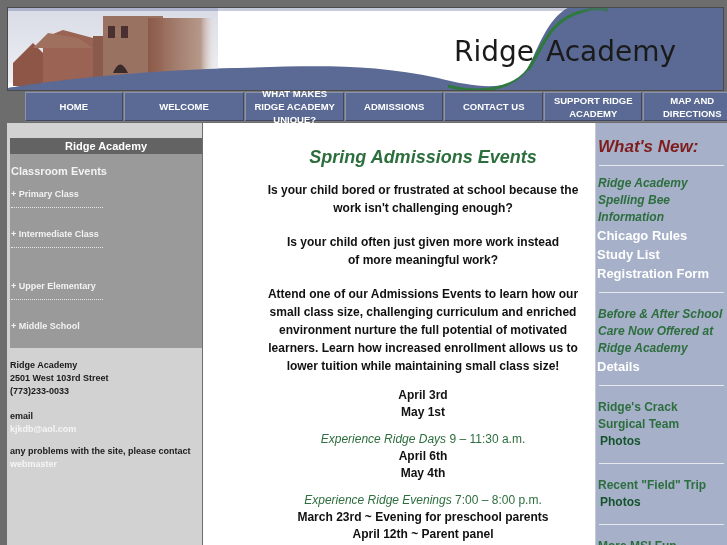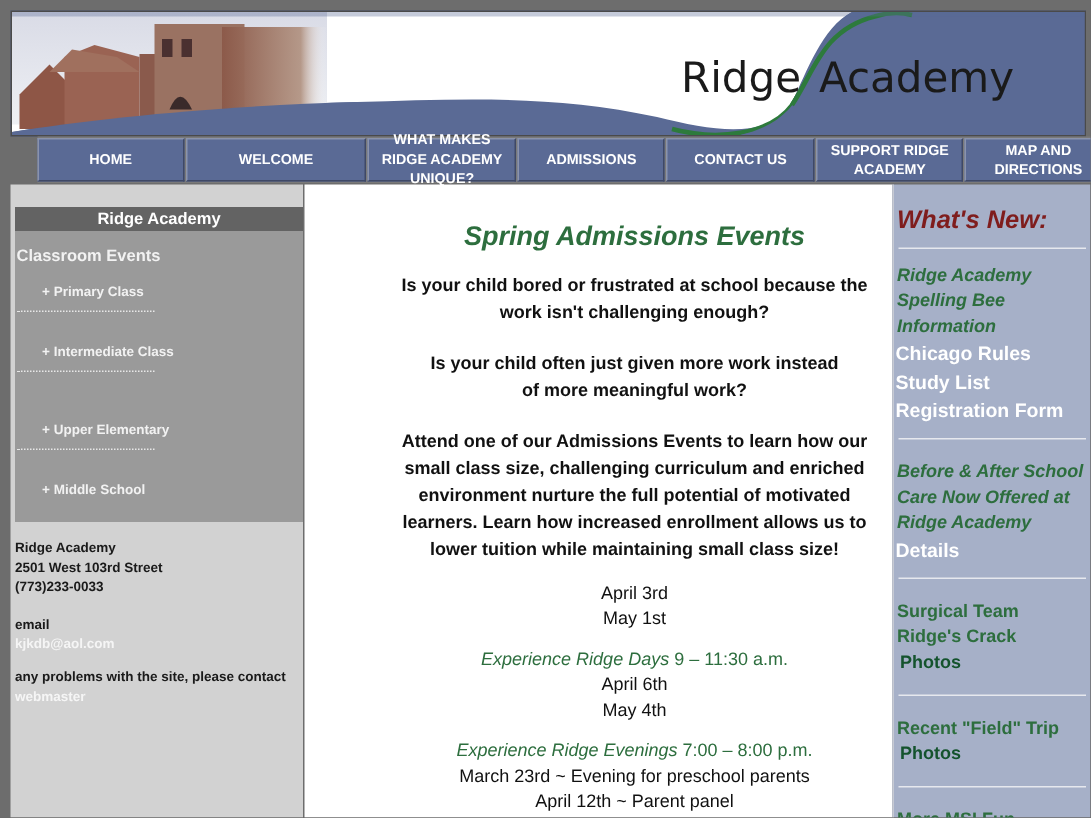--- a/index.html
+++ b/index.html
@@ -16,32 +16,32 @@
 
   
   #nav { position: absolute; left: 25px; top: 91px; width: 717px; height: 31px; display: flex; background: #7a7a7a; padding: 1px 0; }
   .nav-item { height: 29px; background: #5a6a95; border: 1px solid #8a93ad; border-right-color: #3e4866; border-bottom-color: #3e4866; color: #fff; font-size: 9.5px; font-weight: bold; display: flex; align-items: center; justify-content: center; text-align: center; line-height: 13px; cursor: pointer; margin-right: 1px; }
 
   
   #left-col { position: absolute; left: 7px; top: 123px; width: 195px; height: 422px; background: #d2d2d2; }
   #left-box { position: absolute; left: 3px; top: 15px; width: 192px; height: 210px; background: #9a9a9a; }
   #left-box-head { height: 16px; background: #636363; color: #fff; font-size: 11px; font-weight: bold; text-align: center; line-height: 16px; }
   #left-box-sub { color: #f2f2f2; font-size: 11px; font-weight: bold; padding: 11px 0 0 1px; }
-  .left-link { display: block; color: #f2f2f2; font-size: 9px; font-weight: bold; padding-left: 18px; text-decoration: none; }
+  .left-link { display: block; color: #f2f2f2; font-size: 9px; font-weight: bold; padding-left: 1px; text-decoration: none; }
   .left-sep { width: 92px; border-top: 1px dotted #e8e8e8; margin: 8px 0 0 1px; height: 0; }
   #address { position: absolute; left: 3px; top: 236px; font-size: 9px; font-weight: bold; color: #1a1a1a; line-height: 13px; }
   #address .lnk { color: #f5f5f5; }
 
   
   #main { position: absolute; left: 203px; top: 123px; width: 392px; height: 422px; background: #ffffff; text-align: center; color: #111; padding-left: 48px; }
   #main h1 { font-size: 18px; font-style: italic; font-weight: bold; color: #2d6e3e; margin-top: 24px; }
   #main p { font-size: 12px; font-weight: bold; line-height: 18px; }
   .ev-title { font-size: 12px; color: #2d6e3e; font-style: italic; line-height: 18px; }
   .ev-time { font-style: normal; }
-  .ev-line { font-size: 12px; font-weight: normal; line-height: 17px; }
+  .ev-line { font-size: 12px; font-weight: bold; line-height: 17px; }
 
   
   #right-col { position: absolute; left: 595px; top: 123px; width: 132px; height: 422px; background: #a6b0c8; border-left: 1px solid #c6cad4; }
   #whats-new { color: #7f1d1d; font-size: 17px; font-weight: bold; font-style: italic; margin: 14px 0 0 2px; }
   .r-sep { width: 125px; margin-left: 3px; border-top: 1px solid #e6e8ee; height: 0; }
   .r-green { color: #2d6e3e; font-size: 12px; font-weight: bold; line-height: 17px; padding-left: 2px; }
   .r-green.it { font-style: italic; }
   .r-white { color: #ffffff; font-size: 13px; font-weight: bold; line-height: 19px; padding-left: 1px; cursor: pointer; }
   .r-white-sm { color: #14532d; font-size: 12px; font-weight: bold; line-height: 17px; padding-left: 4px; cursor: pointer; }
 </style>
@@ -167,22 +167,22 @@
 
     <div style="margin-top:13px">
       <div class="r-green it">Before &amp; After School</div>
       <div class="r-green it">Care Now Offered at</div>
       <div class="r-green it">Ridge Academy</div>
       <div class="r-white">Details</div>
     </div>
     <div class="r-sep" style="margin-top:9px"></div>
 
     <div style="margin-top:13px">
+      <div class="r-green">Ridge's Crack</div>
       <div class="r-green">Surgical Team</div>
-      <div class="r-green">Ridge's Crack</div>
       <div class="r-white-sm">Photos</div>
     </div>
     <div class="r-sep" style="margin-top:13px"></div>
 
     <div style="margin-top:13px">
       <div class="r-green">Recent "Field" Trip</div>
       <div class="r-white-sm">Photos</div>
     </div>
     <div class="r-sep" style="margin-top:13px"></div>
 

